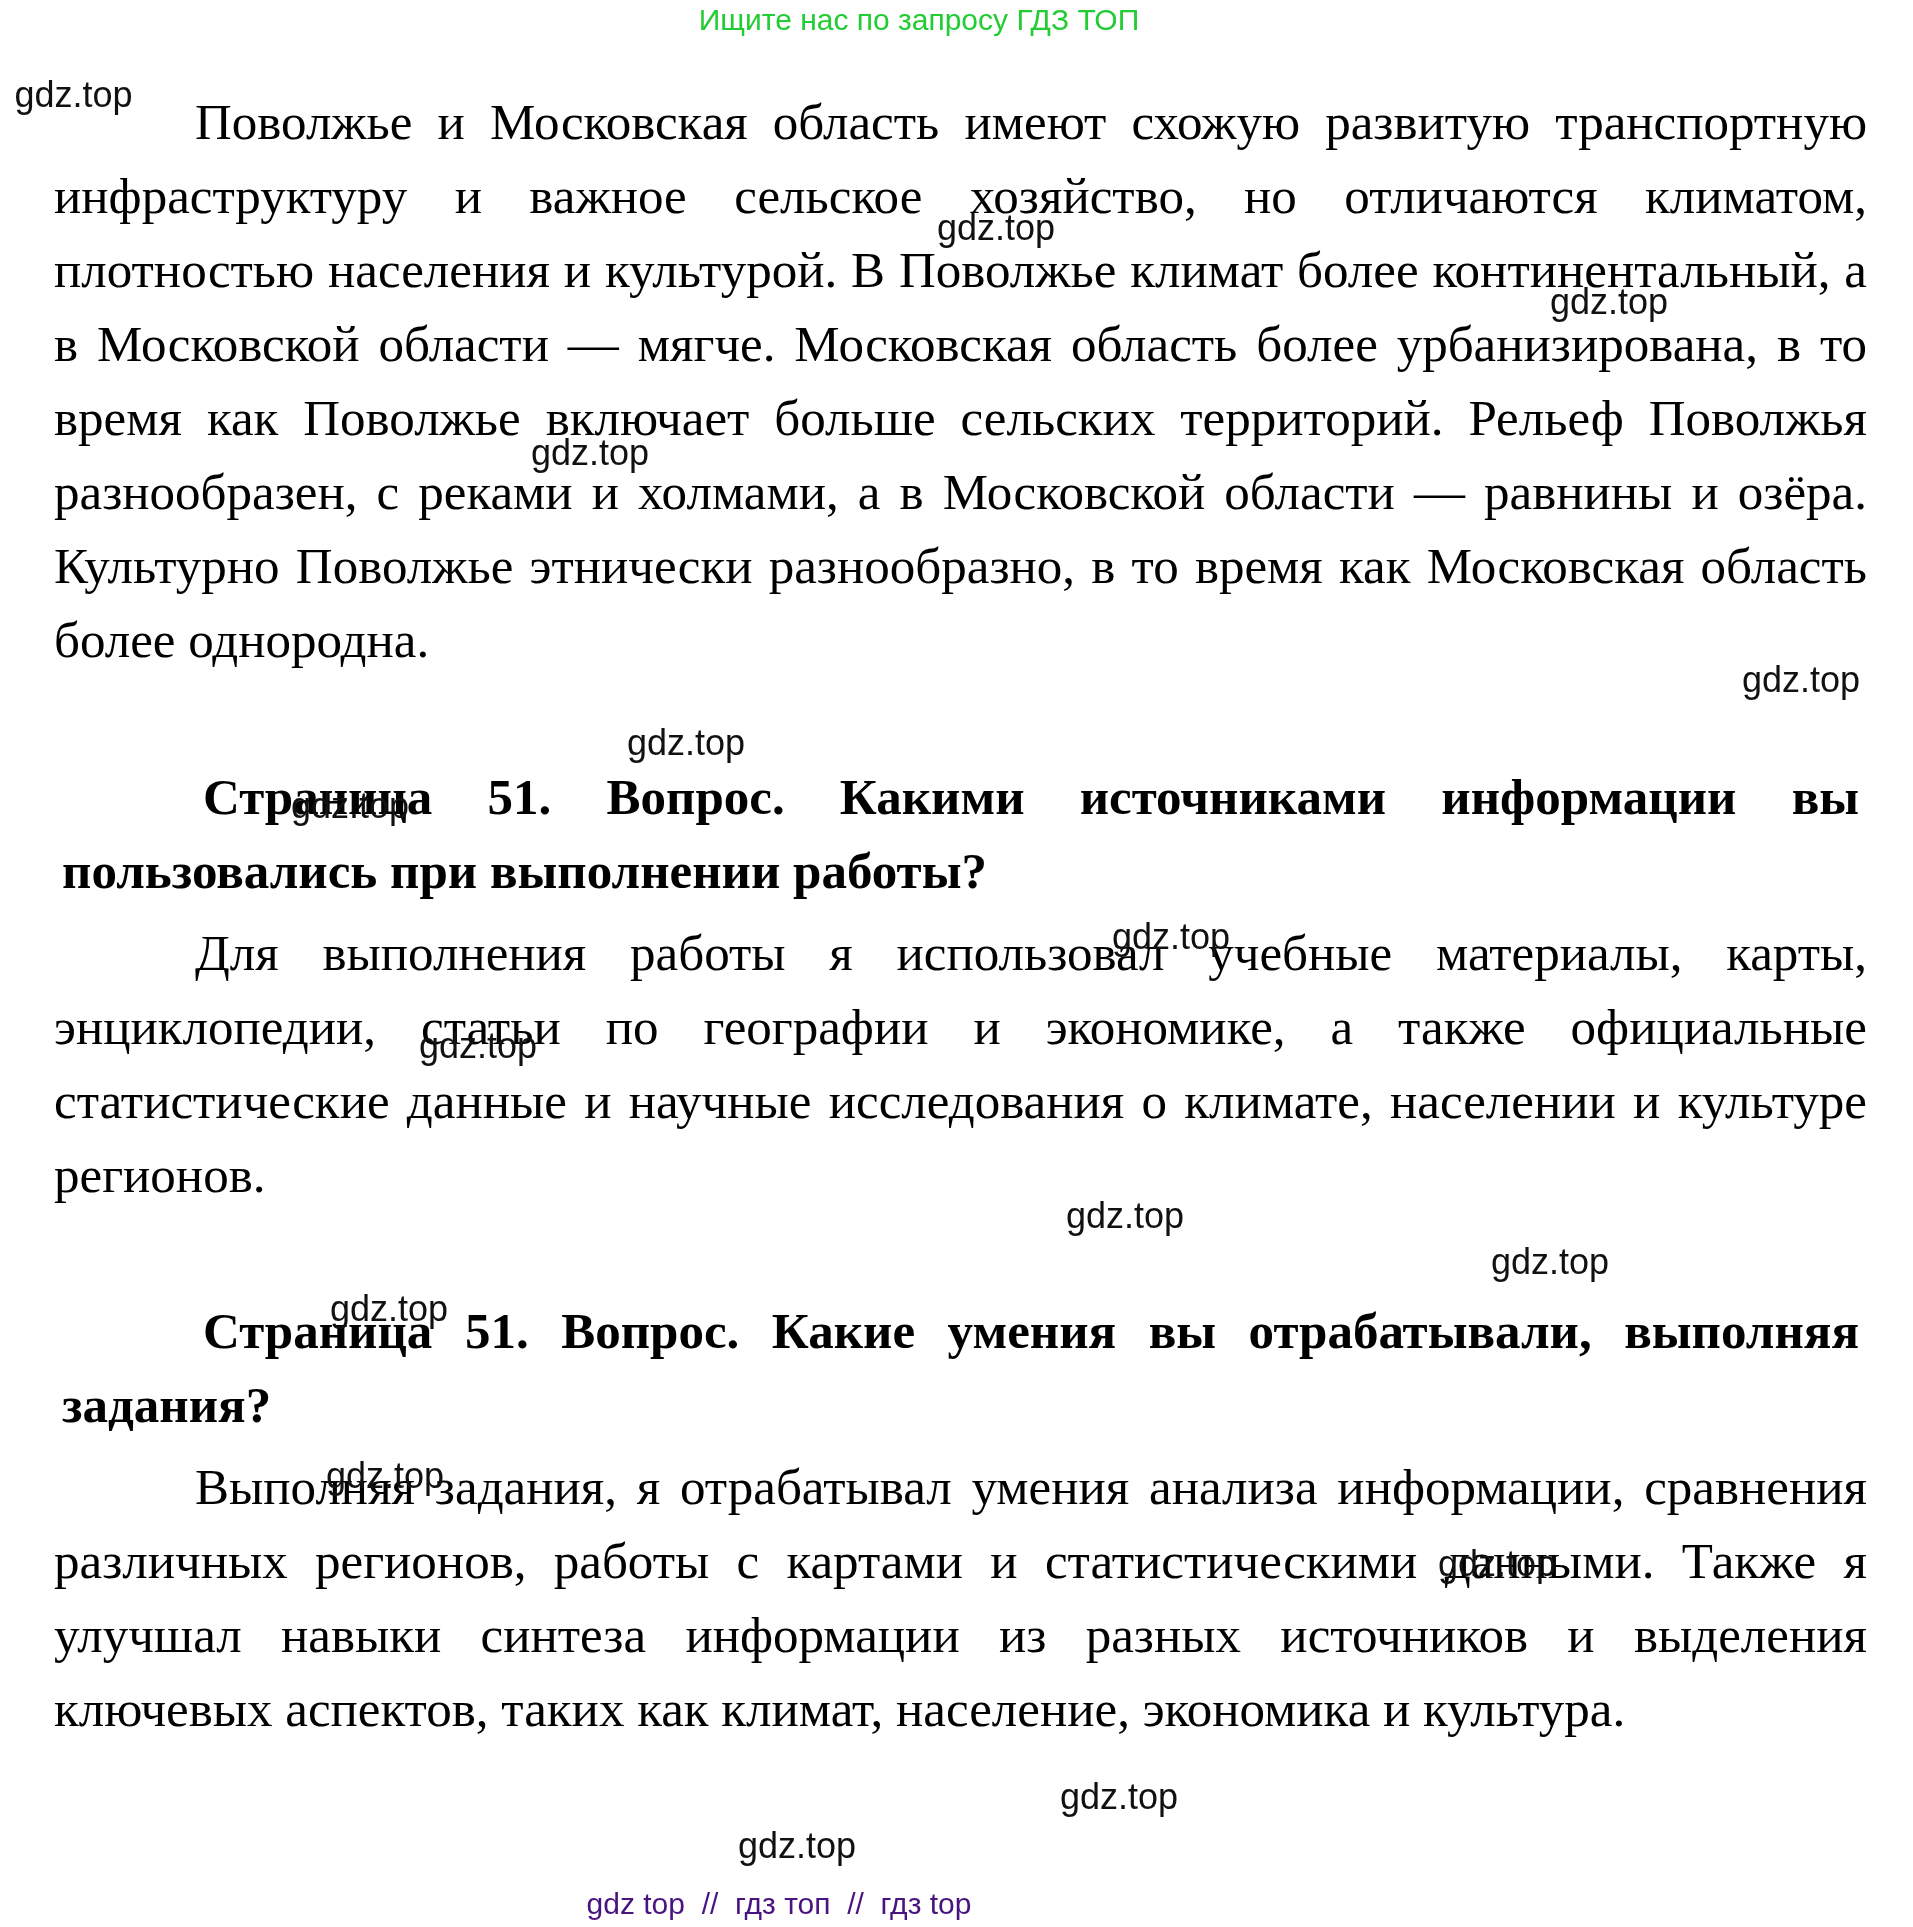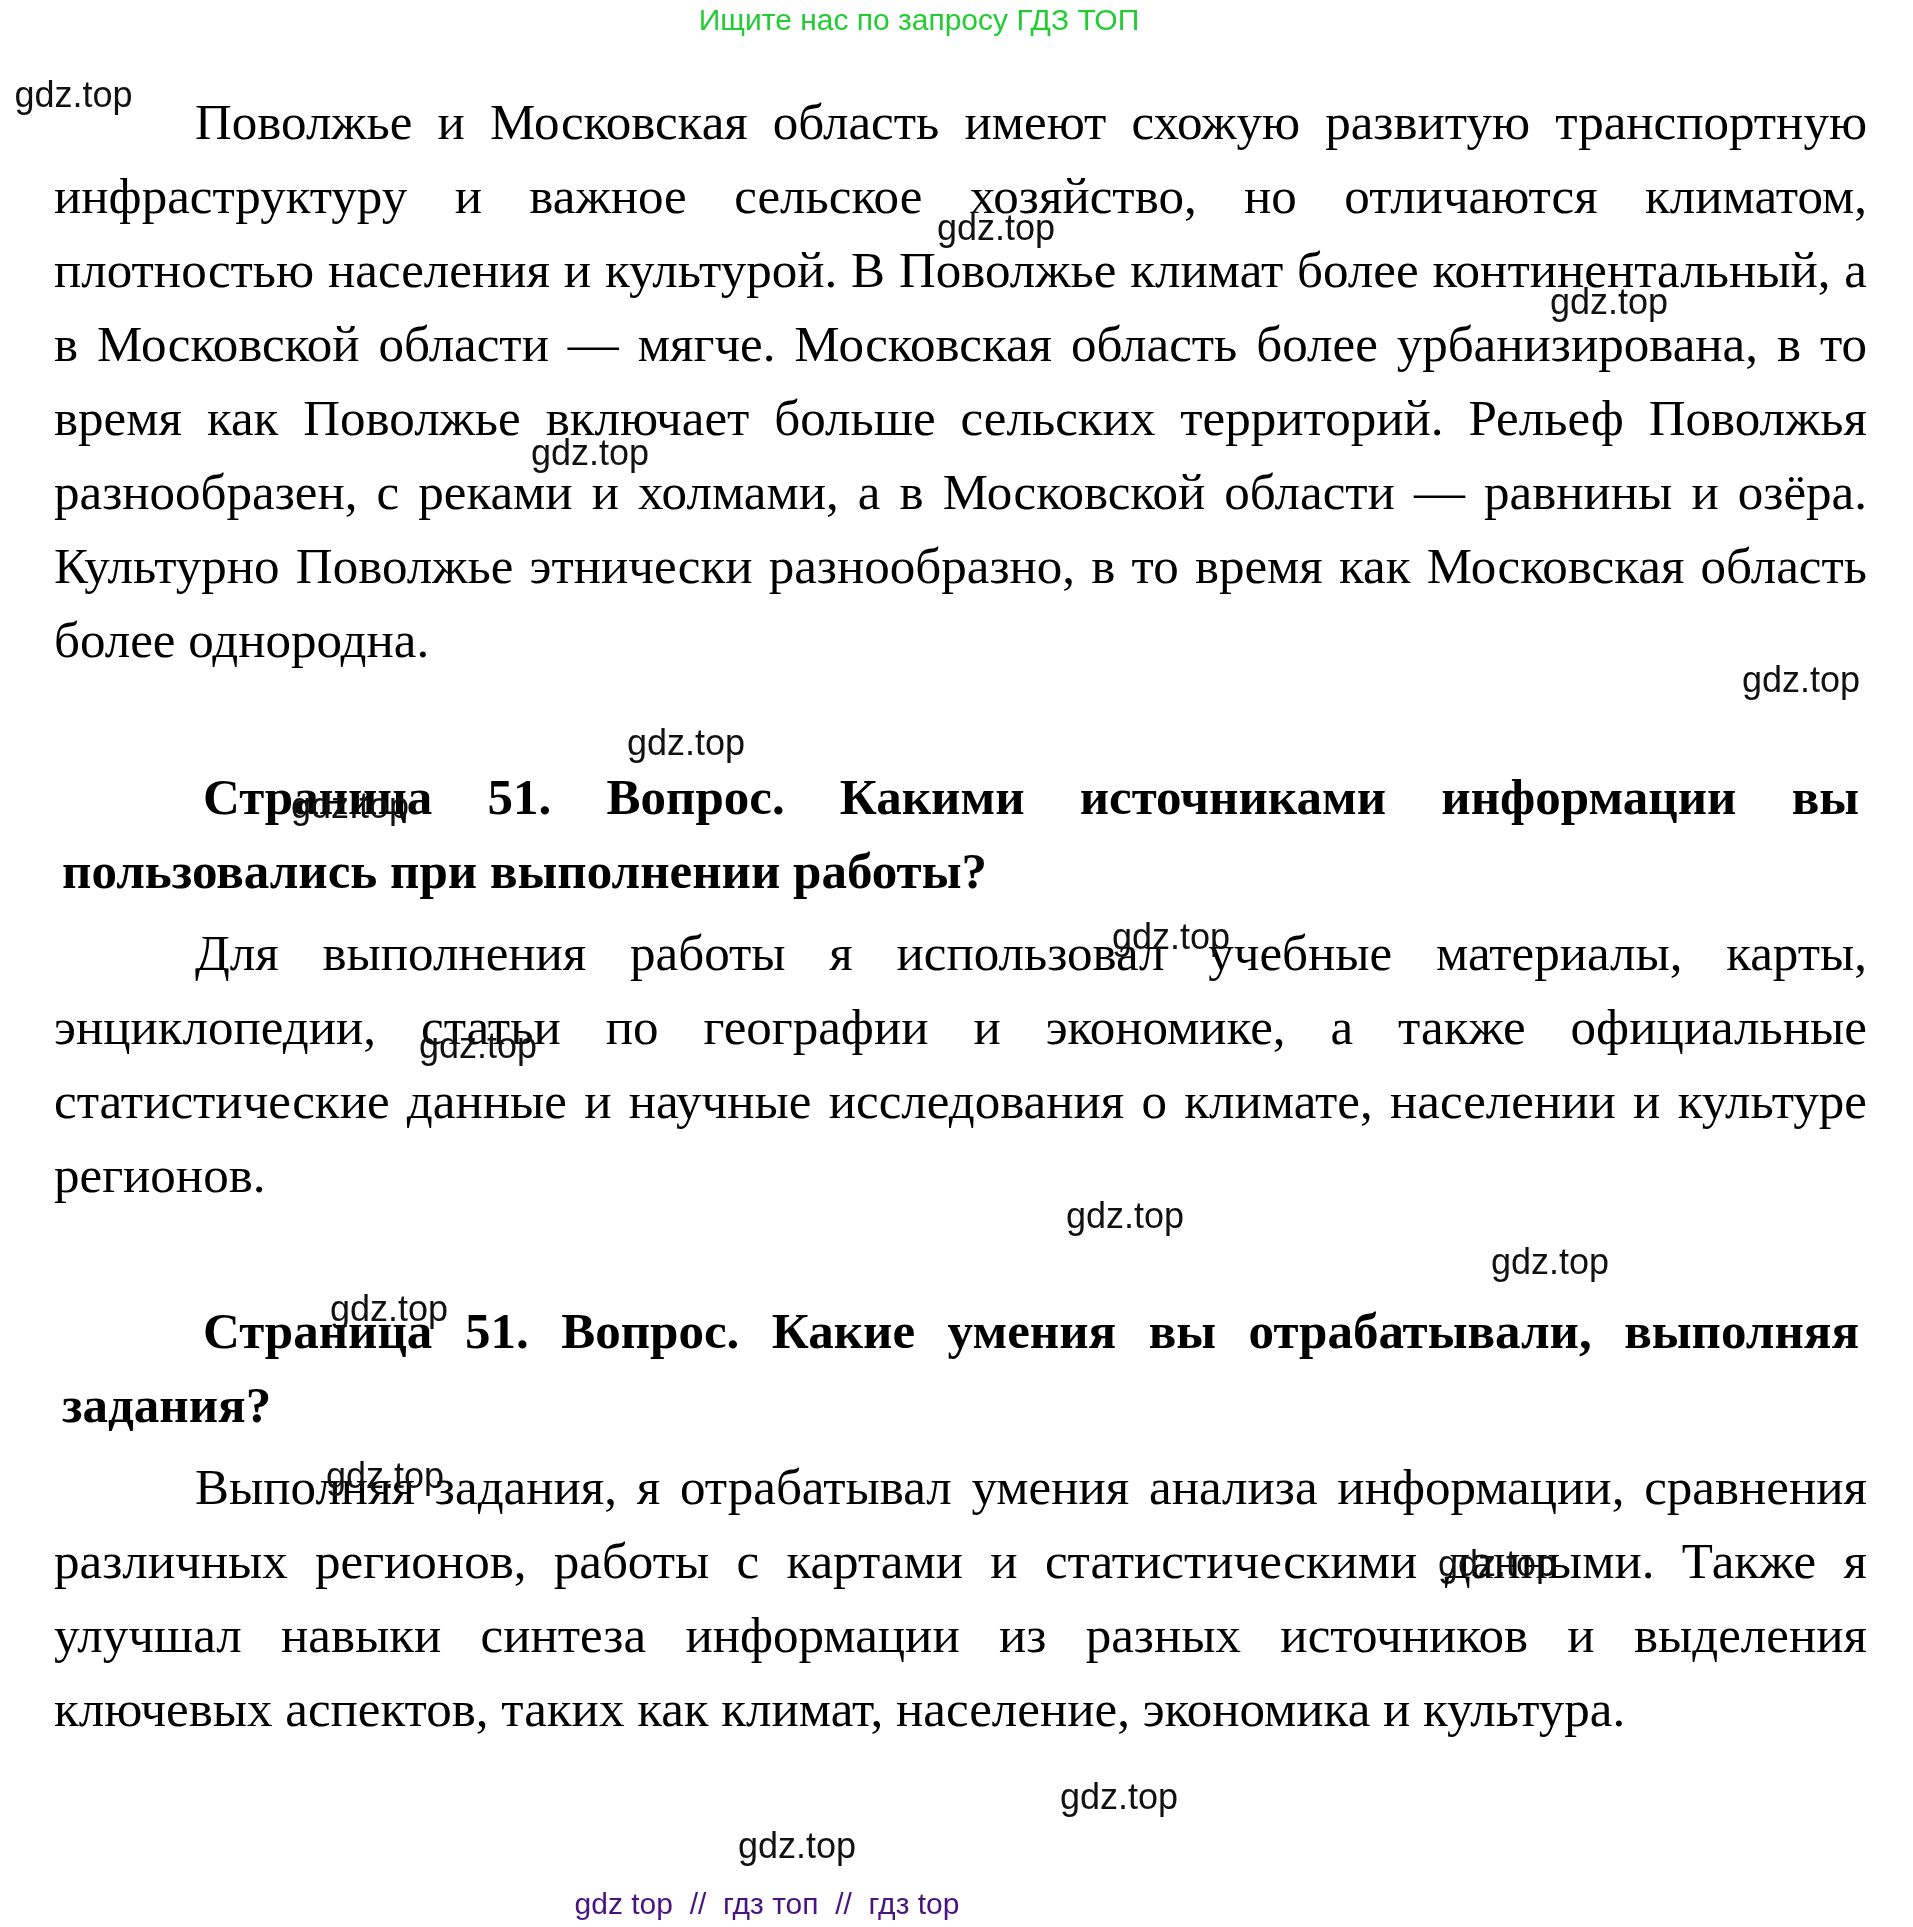--- a/index.html
+++ b/index.html
@@ -3,21 +3,21 @@
 <meta charset="utf-8">
 <style>
   html, body { margin: 0; padding: 0; background: #ffffff; }
   body { width: 1914px; height: 1927px; position: relative; overflow: hidden; }
   .banner {
     position: absolute; left: 0; top: 1.9px; width: 1838px; text-align: center;
     font-family: "Liberation Sans", sans-serif; font-size: 30px; color: #22cc33;
     line-height: 35px;
   }
   .footer {
-    position: absolute; left: 0; top: 1885px; width: 1534px; text-align: center;
+    position: absolute; left: 12px; top: 1885px; width: 1534px; text-align: center;
     font-family: "Liberation Sans", sans-serif; font-size: 30px; color: #4a1480;
     line-height: 38px; white-space: pre;
   }
   .content {
     position: absolute; left: 54px; top: 85px; width: 1813px;
     font-family: "Liberation Serif", serif; font-size: 51px; line-height: 74px;
     color: #000000;
   }
   .content p { margin: 0; text-align: justify; text-indent: 141px; }
   .content h2 {

